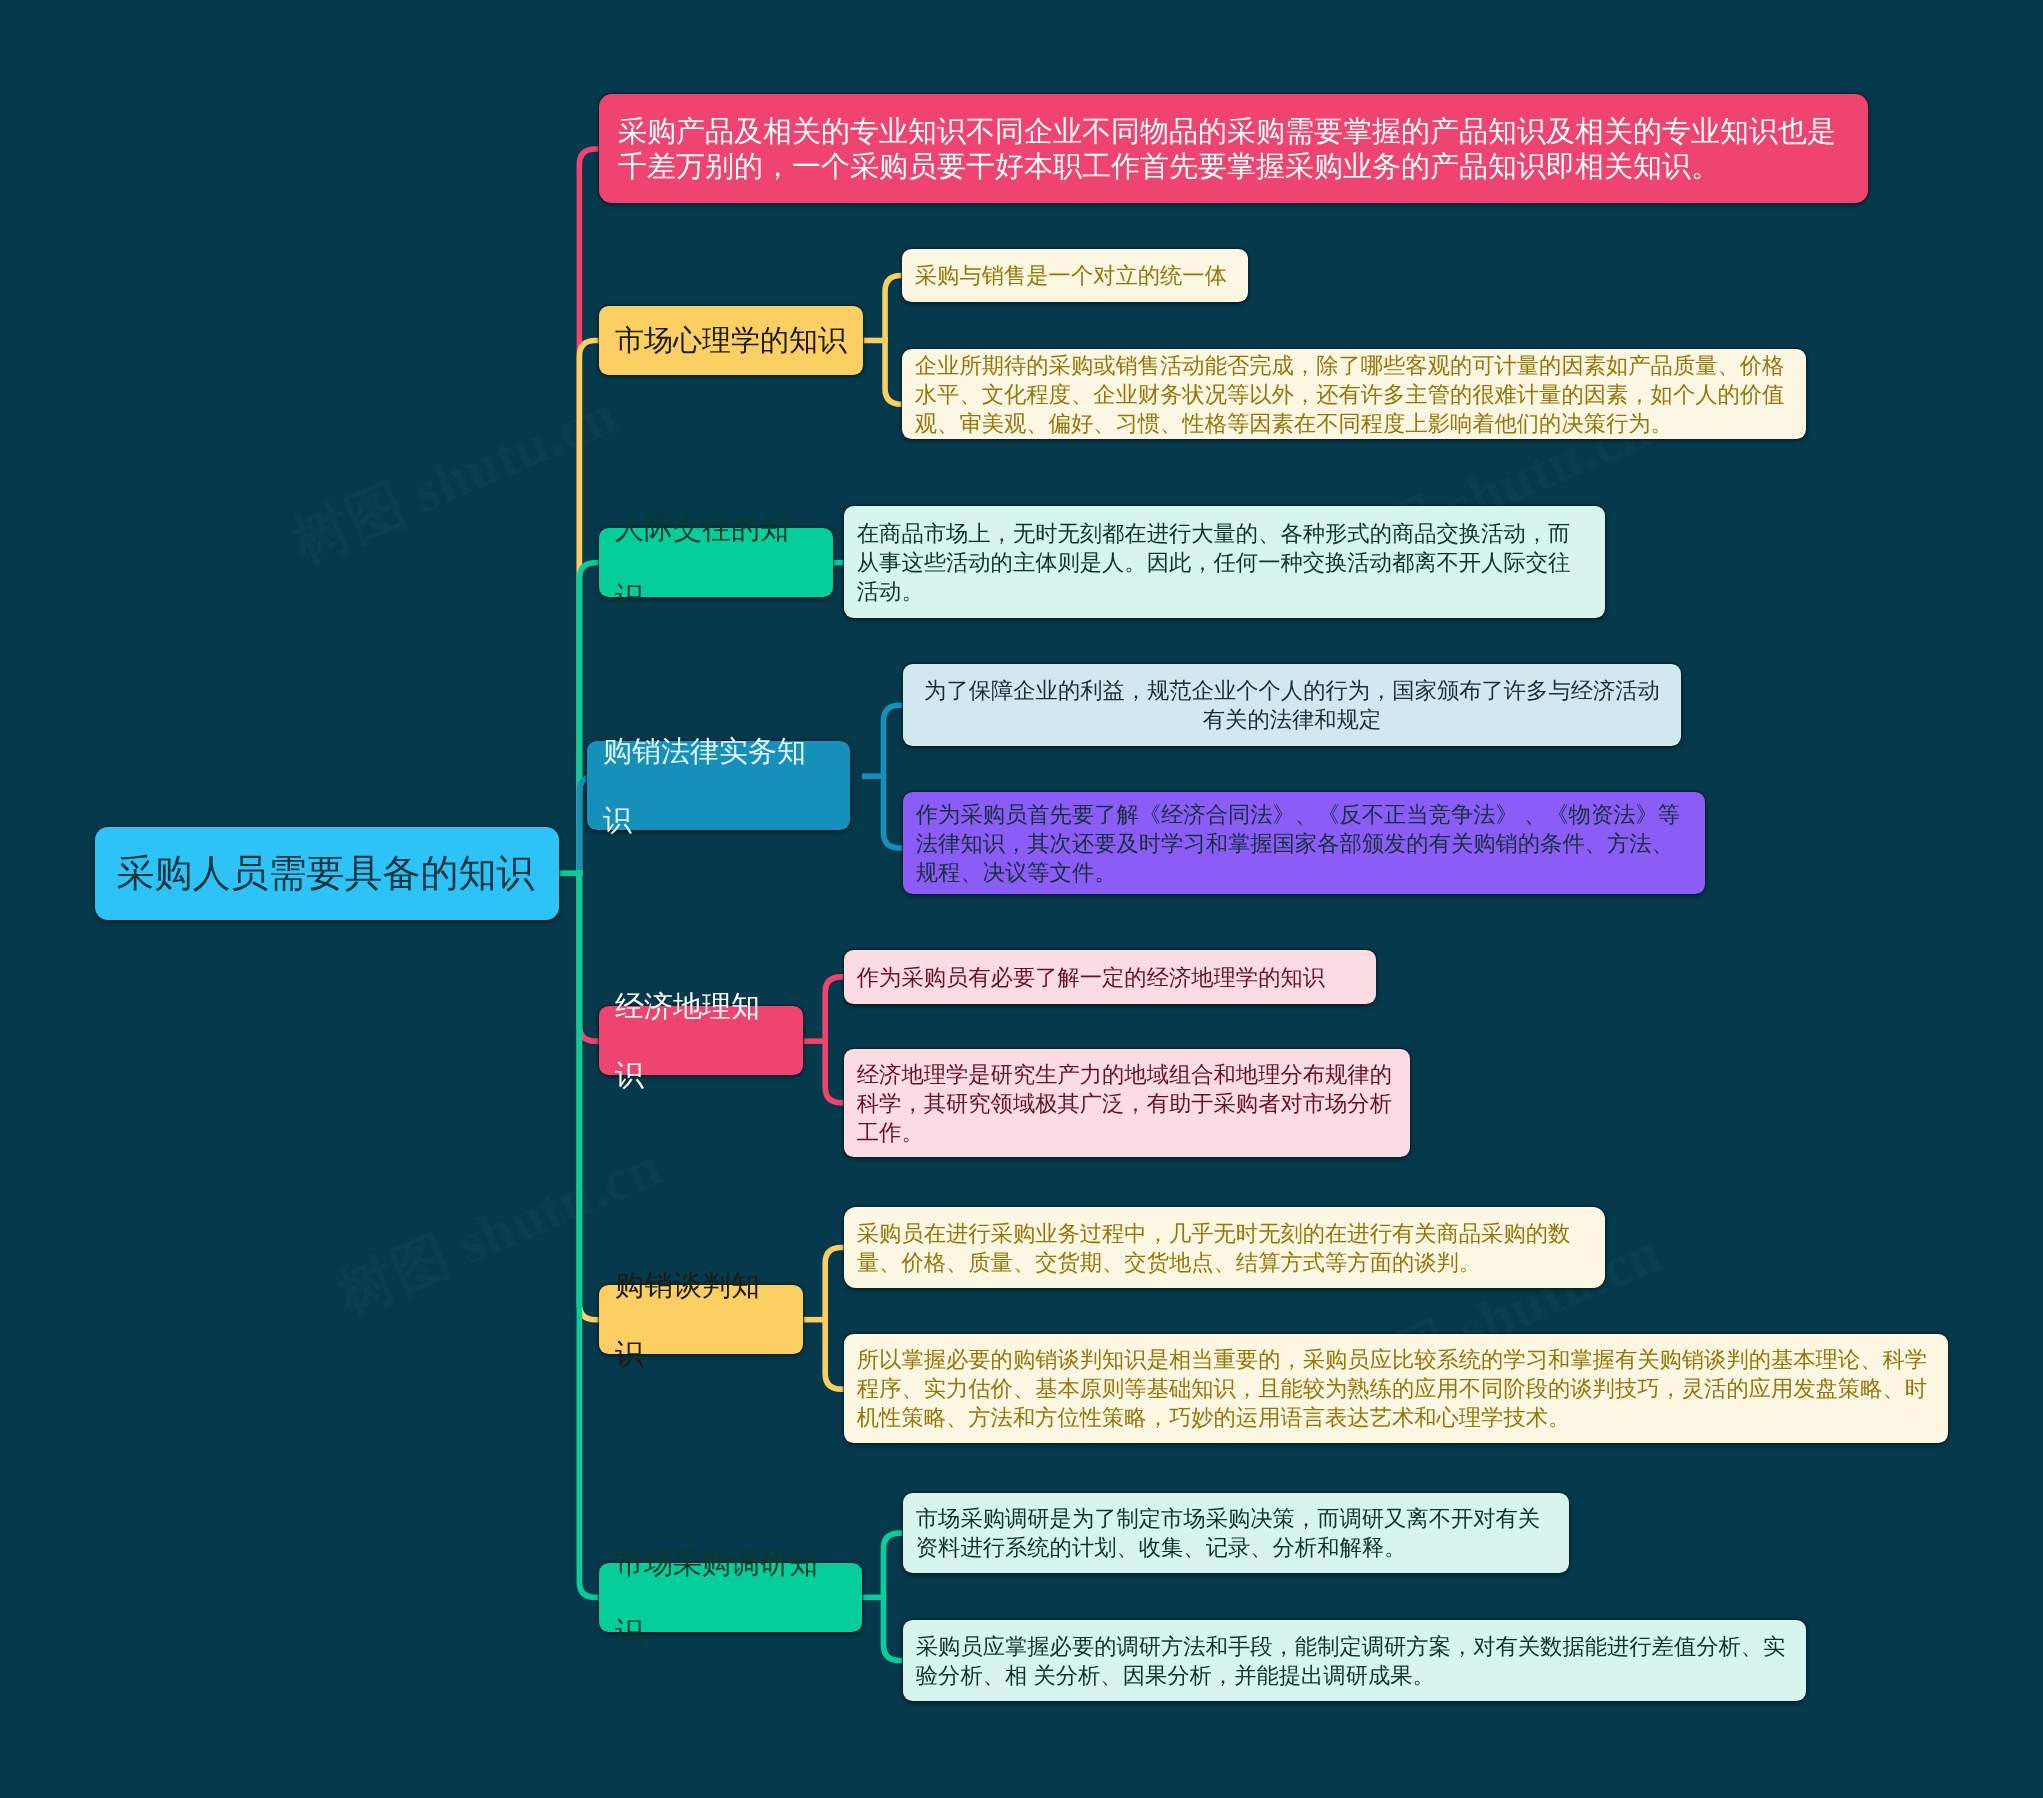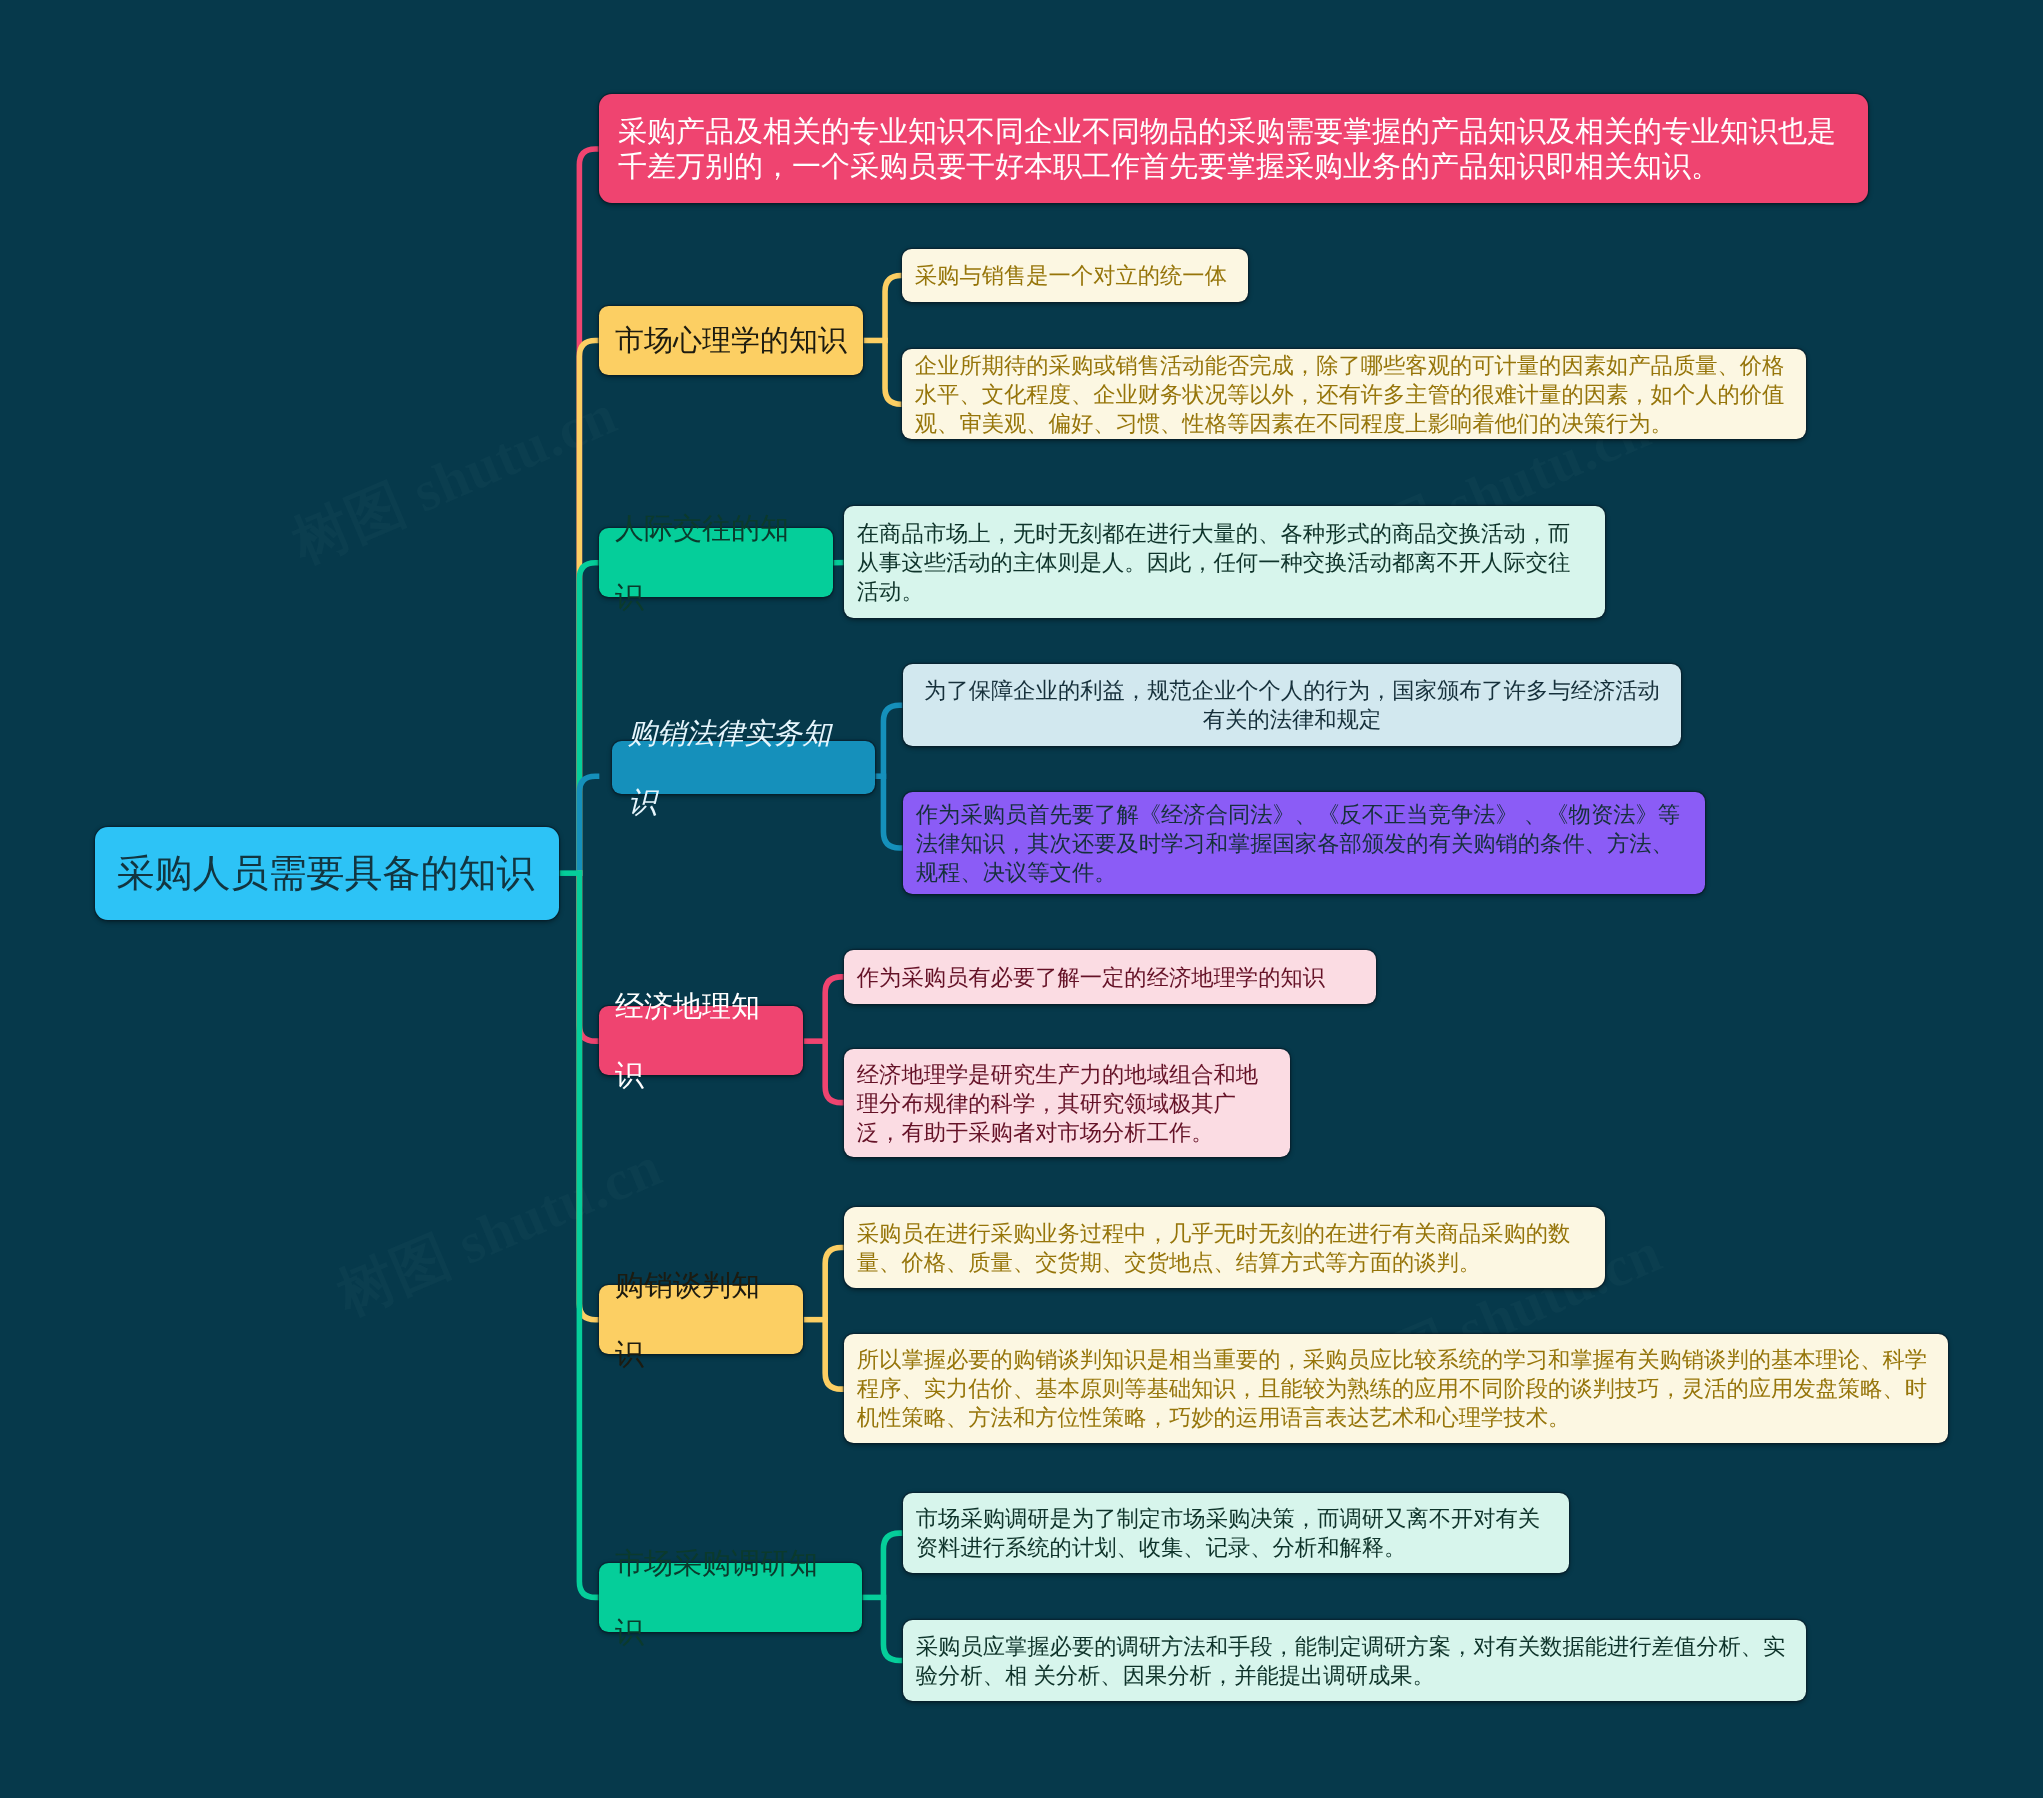--- a/index.html
+++ b/index.html
@@ -62,36 +62,36 @@
     </div>
     <div class="node" style="left: 902px; top: 349px; width: 904px; height: 90px; background: rgb(252, 247, 226); border-radius: 9.6px; box-shadow: rgba(9, 28, 40, 0.55) 0px 0px 0px 1.2px, rgba(0, 0, 0, 0.45) 0px 1.6px 5.6px;">
       <span class="txt" style="color: rgb(150, 117, 10); font-size: 22.3px; line-height: 29px; padding: 0px 12.8px;">企业所期待的采购或销售活动能否完成，除了哪些客观的可计量的因素如产品质量、价格水平、文化程度、企业财务状况等以外，还有许多主管的很难计量的因素，如个人的价值观、审美观、偏好、习惯、性格等因素在不同程度上影响着他们的决策行为。</span>
     </div>
     <div class="node" style="left: 599px; top: 528px; width: 234px; height: 69px; background: rgb(5, 206, 154); border-radius: 9.6px; box-shadow: rgba(9, 28, 40, 0.55) 0px 0px 0px 1.2px, rgba(0, 0, 0, 0.45) 0px 1.6px 5.6px;">
       <span class="txt" style="color: rgb(11, 58, 44); font-size: 29px; line-height: 69px; padding: 0px 16px;">人际交往的知识</span>
     </div>
     <div class="node" style="left: 844px; top: 506px; width: 761px; height: 112px; background: rgb(215, 245, 236); border-radius: 9.6px; box-shadow: rgba(9, 28, 40, 0.55) 0px 0px 0px 1.2px, rgba(0, 0, 0, 0.45) 0px 1.6px 5.6px;">
       <span class="txt" style="color: rgb(14, 51, 42); font-size: 22.3px; line-height: 29px; padding: 0px 12.8px;">在商品市场上，无时无刻都在进行大量的、各种形式的商品交换活动，而从事这些活动的主体则是人。因此，任何一种交换活动都离不开人际交往活动。</span>
     </div>
-    <div class="node" style="left: 612px; top: 741px; width: 263px; height: 53px; background: rgb(21, 144, 187); border-radius: 9.6px; box-shadow: rgba(9, 28, 40, 0.55) 0px 0px 0px 1.2px, rgba(0, 0, 0, 0.45) 0px 1.6px 5.6px; font-style: italic;">
+    <div class="node" style="left: 587px; top: 741px; width: 263px; height: 89px; background: rgb(21, 144, 187); border-radius: 9.6px; box-shadow: rgba(9, 28, 40, 0.55) 0px 0px 0px 1.2px, rgba(0, 0, 0, 0.45) 0px 1.6px 5.6px;">
       <span class="txt" style="color: rgb(230, 246, 253); font-size: 29px; line-height: 69px; padding: 0px 16px;">购销法律实务知识</span>
     </div>
     <div class="node" style="left: 903px; top: 664px; width: 778px; height: 82px; background: rgb(210, 232, 239); border-radius: 9.6px; box-shadow: rgba(9, 28, 40, 0.55) 0px 0px 0px 1.2px, rgba(0, 0, 0, 0.45) 0px 1.6px 5.6px; text-align: center;">
       <span class="txt" style="color: rgb(22, 48, 59); font-size: 22.3px; line-height: 29px; padding: 0px 12.8px;">为了保障企业的利益，规范企业个个人的行为，国家颁布了许多与经济活动有关的法律和规定</span>
     </div>
     <div class="node" style="left: 903px; top: 792px; width: 802px; height: 102px; background: #8b5cf6; border-radius: 9.6px; box-shadow: rgba(9, 28, 40, 0.55) 0px 0px 0px 1.2px, rgba(0, 0, 0, 0.45) 0px 1.6px 5.6px;">
       <span class="txt" style="color: rgb(22, 48, 59); font-size: 22.3px; line-height: 29px; padding: 0px 12.8px;">作为采购员首先要了解《经济合同法》、《反不正当竞争法》 、《物资法》等法律知识，其次还要及时学习和掌握国家各部颁发的有关购销的条件、方法、规程、决议等文件。</span>
     </div>
     <div class="node" style="left: 599px; top: 1006px; width: 204px; height: 69px; background: rgb(239, 68, 112); border-radius: 9.6px; box-shadow: rgba(9, 28, 40, 0.55) 0px 0px 0px 1.2px, rgba(0, 0, 0, 0.45) 0px 1.6px 5.6px;">
       <span class="txt" style="color: rgb(255, 255, 255); font-size: 29px; line-height: 69px; padding: 0px 16px;">经济地理知识</span>
     </div>
     <div class="node" style="left: 844px; top: 950px; width: 532px; height: 54px; background: rgb(251, 220, 227); border-radius: 9.6px; box-shadow: rgba(9, 28, 40, 0.55) 0px 0px 0px 1.2px, rgba(0, 0, 0, 0.45) 0px 1.6px 5.6px;">
       <span class="txt" style="color: rgb(101, 18, 39); font-size: 22.3px; line-height: 29px; padding: 0px 12.8px;">作为采购员有必要了解一定的经济地理学的知识</span>
     </div>
-    <div class="node" style="left: 844px; top: 1049px; width: 446px; height: 108px; background: rgb(251, 220, 227); border-radius: 9.6px; box-shadow: rgba(9, 28, 40, 0.55) 0px 0px 0px 1.2px, rgba(0, 0, 0, 0.45) 0px 1.6px 5.6px;">
+    <div class="node" style="left: 844px; top: 1049px; width: 566px; height: 108px; background: rgb(251, 220, 227); border-radius: 9.6px; box-shadow: rgba(9, 28, 40, 0.55) 0px 0px 0px 1.2px, rgba(0, 0, 0, 0.45) 0px 1.6px 5.6px;">
       <span class="txt" style="color: rgb(101, 18, 39); font-size: 22.3px; line-height: 29px; padding: 0px 12.8px;">经济地理学是研究生产力的地域组合和地理分布规律的科学，其研究领域极其广泛，有助于采购者对市场分析工作。</span>
     </div>
     <div class="node" style="left: 599px; top: 1285px; width: 204px; height: 69px; background: rgb(252, 207, 99); border-radius: 9.6px; box-shadow: rgba(9, 28, 40, 0.55) 0px 0px 0px 1.2px, rgba(0, 0, 0, 0.45) 0px 1.6px 5.6px;">
       <span class="txt" style="color: rgb(28, 27, 16); font-size: 29px; line-height: 69px; padding: 0px 16px;">购销谈判知识</span>
     </div>
     <div class="node" style="left: 844px; top: 1207px; width: 761px; height: 81px; background: rgb(252, 247, 226); border-radius: 12px; box-shadow: rgba(9, 28, 40, 0.55) 0px 0px 0px 1.2px, rgba(0, 0, 0, 0.45) 0px 1.6px 5.6px;">
       <span class="txt" style="color: rgb(150, 117, 10); font-size: 22.3px; line-height: 29px; padding: 0px 12.8px;">采购员在进行采购业务过程中，几乎无时无刻的在进行有关商品采购的数量、价格、质量、交货期、交货地点、结算方式等方面的谈判。</span>
     </div>
     <div class="node" style="left: 844px; top: 1334px; width: 1104px; height: 109px; background: rgb(252, 247, 226); border-radius: 9.6px; box-shadow: rgba(9, 28, 40, 0.55) 0px 0px 0px 1.2px, rgba(0, 0, 0, 0.45) 0px 1.6px 5.6px;">
       <span class="txt" style="color: rgb(150, 117, 10); font-size: 22.3px; line-height: 29px; padding: 0px 12.8px;">所以掌握必要的购销谈判知识是相当重要的，采购员应比较系统的学习和掌握有关购销谈判的基本理论、科学程序、实力估价、基本原则等基础知识，且能较为熟练的应用不同阶段的谈判技巧，灵活的应用发盘策略、时机性策略、方法和方位性策略，巧妙的运用语言表达艺术和心理学技术。</span>

